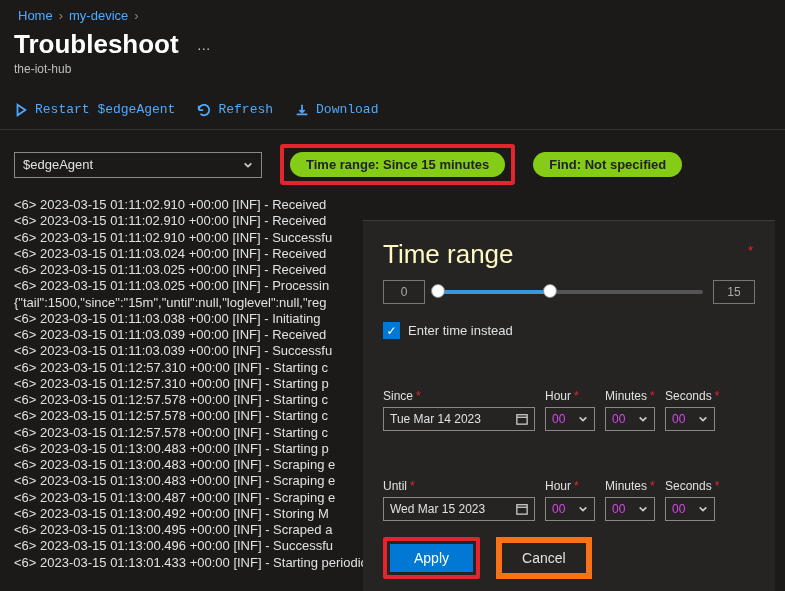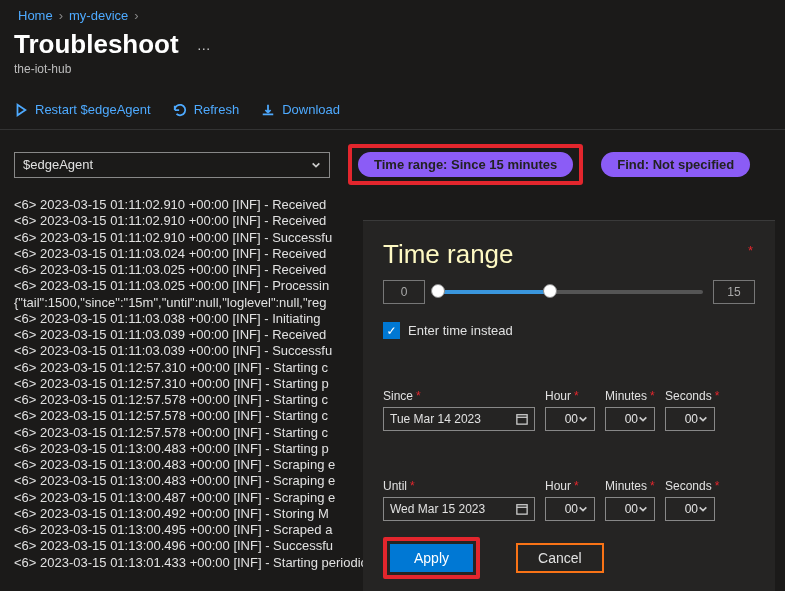--- a/index.html
+++ b/index.html
@@ -20,35 +20,36 @@
   }
   .breadcrumbs a { color: #4eaaff; text-decoration: none; }
   .breadcrumbs .chev { color: #888; }
   .title-row { display:flex; align-items:center; gap:18px; padding: 2px 14px 0; }
   h1 { font-size: 26px; font-weight: 600; color: #fff; }
   .more-dots { color: #ccc; letter-spacing: 2px; font-size: 14px;}
   .subtitle { padding: 2px 14px 20px; color: #bdbdbd; font-size: 12px; }
   .toolbar {
     display:flex; align-items:flex-end; gap:22px; padding: 6px 14px 12px;
     border-bottom: 1px solid #333;
+    font-family: Liberation Mono, monospace;
   }
   .toolbar-btn { display:flex; align-items:center; gap:7px; color:#4eaaff; cursor:pointer; font-size:13px;}
   .toolbar-btn svg { width:14px; height:14px; fill:none; stroke:#4eaaff; stroke-width:2;}
   .filterbar {
     display:flex; align-items:center; gap:18px;
     padding: 14px 14px 10px;
   }
   .select {
-    width: 316px; height: 26px;
+    width: 248px; height: 26px;
     background:#1b1a19; border:1px solid #888; color:#e1e1e1;
     display:flex; align-items:center; justify-content:space-between;
     padding:0 8px; font-size:13px;
   }
   .pill {
-    background:#8b5cf6; color:#222; border-radius:14px;
+    background:#84cc16; color:#222; border-radius:14px;
     padding:5px 16px; font-size:13px; font-weight:600;
     display:inline-block;
   }
   .redbox {
     border: 4px solid #e3262d; border-radius:3px; padding:4px 6px;
   }
   .logs {
     padding: 2px 14px 6px; line-height: 1.25; font-size: 13px;
     color:#e1e1e1; white-space: pre;
     font-family: "Segoe UI", Arial, sans-serif;
@@ -76,26 +77,26 @@
   .field-row { display:flex; align-items:flex-end; gap:10px; margin-bottom:16px;}
   .field-col { display:flex; flex-direction:column; gap:4px;}
   .fld-label { font-size:12px; color:#e1e1e1;margin-top:32px;}
   .fld-label .req { color:#e3262d; margin-left:3px;}
   .datebox {
     width:152px; height:24px; border:1px solid #888; background:transparent;
     color:#e1e1e1; display:flex; align-items:center; justify-content:space-between; padding:0 6px; font-size:12px;
   }
   .dropbox {
     width:50px; height:24px; border:1px solid #888; background:transparent;
-    color:#e5e5e5; display:flex; align-items:center; justify-content:flex-end; padding:0 6px; font-size:12px;
+    color:#d946ef; display:flex; align-items:center; justify-content:space-between; padding:0 6px; font-size:12px;
   }
   .chev-svg { width:10px; height:10px; stroke:#ccc; stroke-width:2; fill:none;}
-  .btn-row { display:flex; align-items:center; gap:36px; margin-top:6px;}
+  .btn-row { display:flex; gap:16px; margin-top:6px;}
   .btn-apply { background:#0078d4; color:#fff; border:none; padding:6px 24px; font-size:14px;}
-  .btn-cancel { background:transparent; color:#e1e1e1; border:2px solid #f97316; padding:5px 20px; font-size:14px;}
+  .btn-cancel { background:transparent; color:#e1e1e1; border:6px solid #f97316; padding:5px 20px; font-size:14px;}
   .apply-redbox { border:4px solid #e3262d; padding:3px; border-radius:2px;}
   .cal-icon{ width:12px; height:12px; fill:none; stroke:#ccc; stroke-width:1.5;}
 </style>
 </head>
 <body>
 
 <div class="breadcrumbs">
   <a>Home</a>
   <span class="chev">›</span>
   <a>my-device</a>

